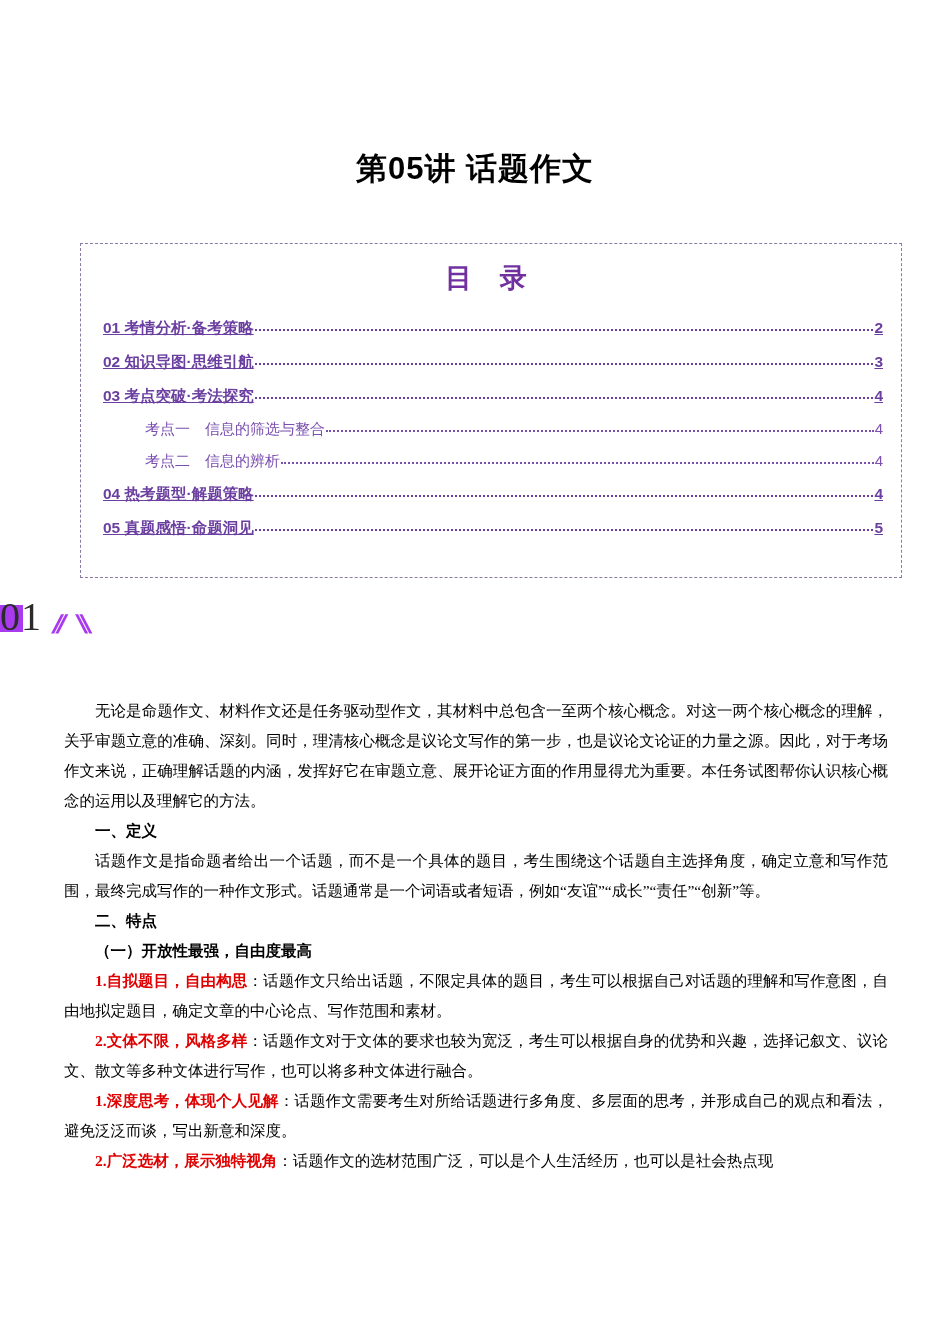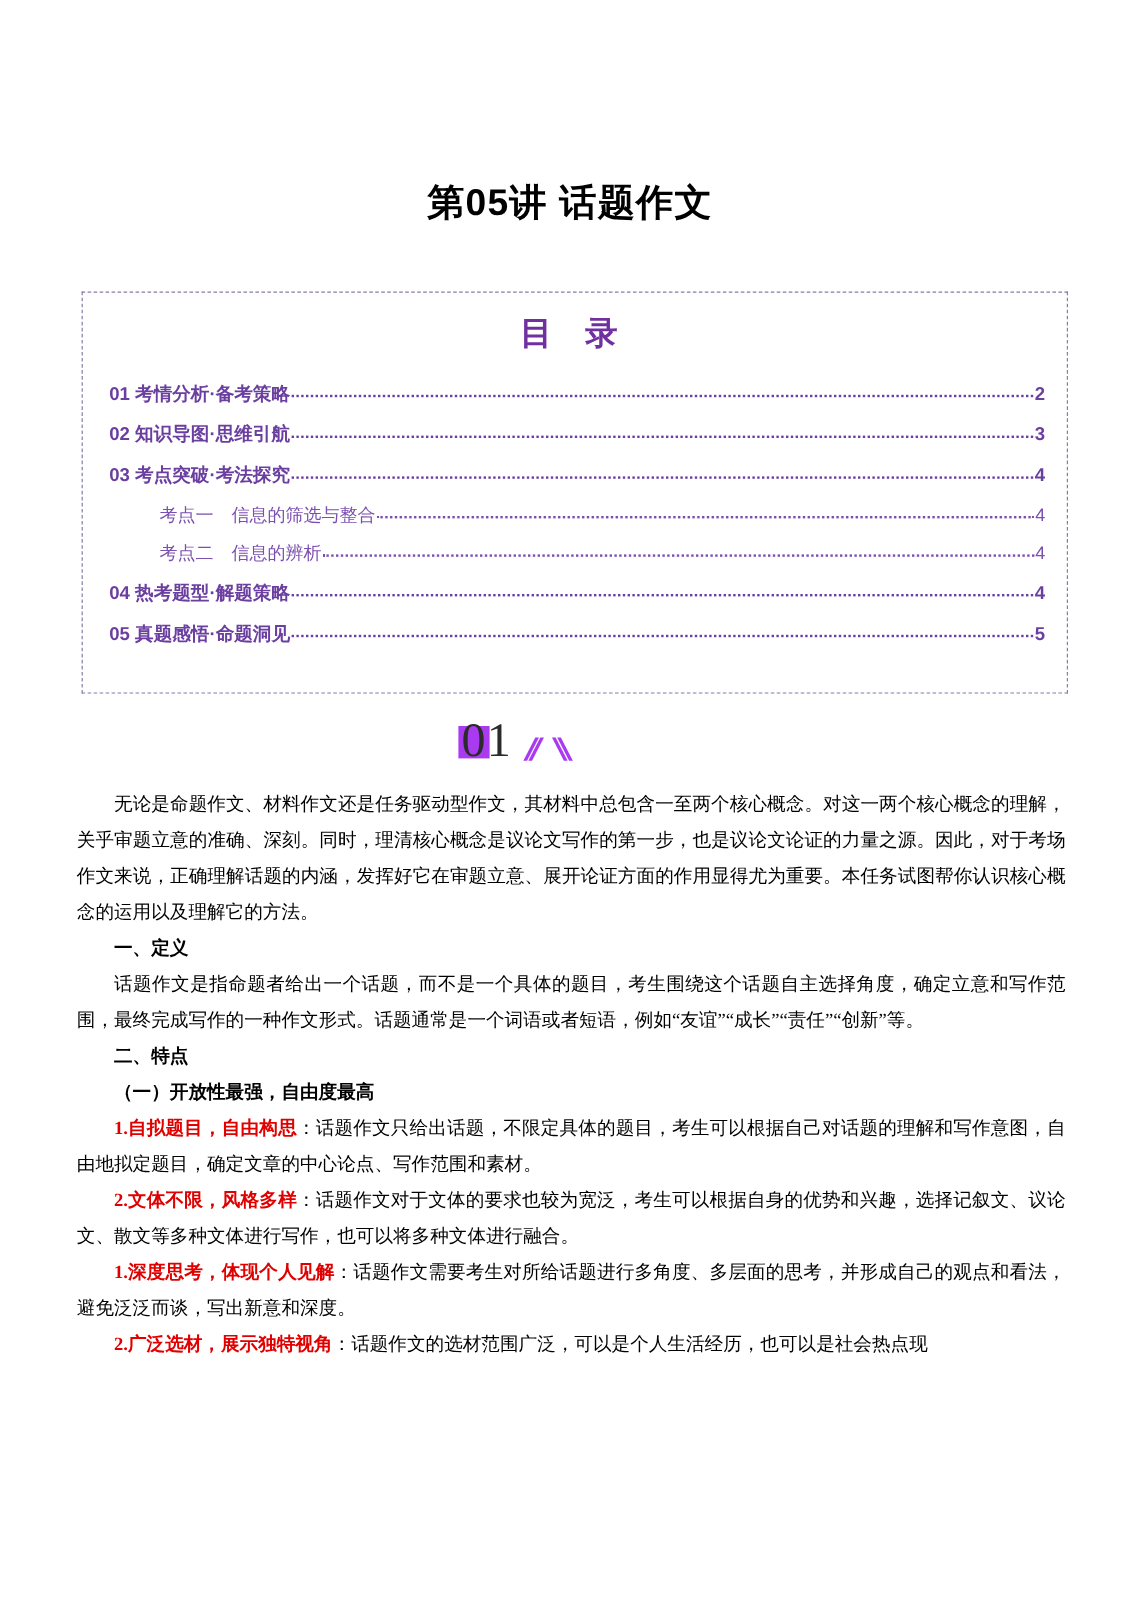--- a/index.html
+++ b/index.html
@@ -32,21 +32,21 @@
     letter-spacing: 1px;
     color: #000000;
     margin: 0;
     padding-top: 150px;
     line-height: 1.2;
   }
 
   
   .toc-box {
     position: absolute;
-    left: 68px;
+    left: 80px;
     top: 243px;
     width: 822px;
     height: 335px;
     border: 1.5px dashed #8a7aa8;
     box-sizing: border-box;
   }
   .toc-heading {
     text-align: center;
     font-family: "Liberation Sans", sans-serif;
     font-weight: bold;
@@ -65,20 +65,21 @@
     display: flex;
     align-items: baseline;
     font-family: "Liberation Sans", sans-serif;
     margin-bottom: 13px;
     white-space: nowrap;
   }
   .toc-row.lvl1 {
     font-weight: bold;
     font-size: 15.5px;
     color: #6B3FA0;
+    text-decoration: underline;
   }
   .toc-row.lvl2 {
     font-weight: normal;
     font-size: 15px;
     color: #7B4FAF;
     padding-left: 42px;
   }
   .toc-label { flex: 0 0 auto; }
   .toc-dots {
     flex: 1 1 auto;
@@ -90,22 +91,21 @@
     height: 0.72em;
   }
   .toc-page { flex: 0 0 auto; }
 
   
   .banner {
     position: absolute;
     left: 0;
     top: 596px;
     width: 816px;
-    text-align: center;
-    padding-left: 24px;
+    text-align: left;
   }
   .banner-num-wrap {
     position: relative;
     display: inline-block;
     height: 42px;
     line-height: 42px;
   }
   .banner-sq {
     position: absolute;
     left: -3px;
@@ -162,21 +162,21 @@
     bottom: -2px;
     height: 11px;
     background: #A93AF0;
     z-index: 1;
   }
 
   
   .body-text {
     position: absolute;
     left: 64px;
-    top: 656px;
+    top: 696px;
     width: 824px;
     font-family: "Liberation Serif", serif;
     font-size: 15.5px;
     line-height: 30px;
     color: #000000;
     text-align: justify;
   }
   .p-indent {
     margin: 0;
     text-indent: 2em;

